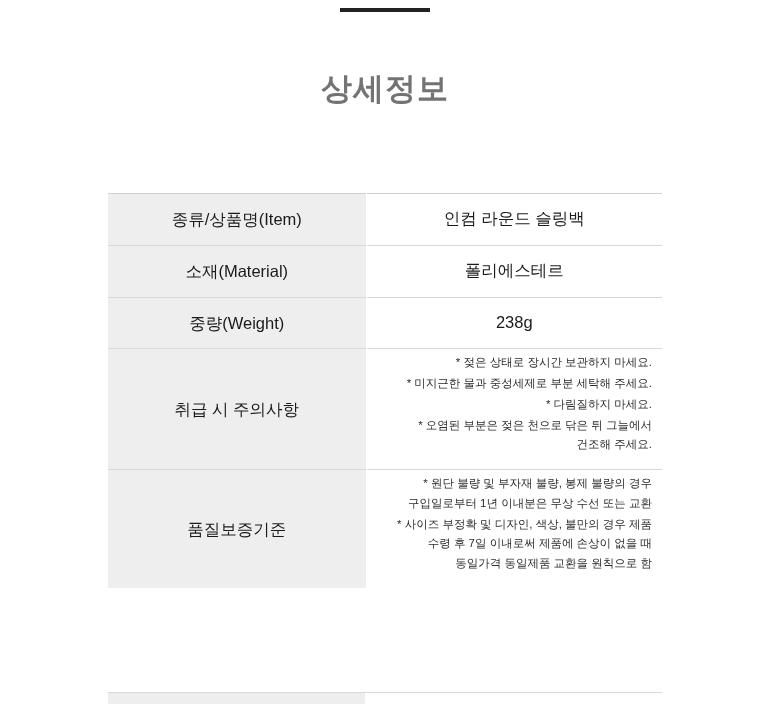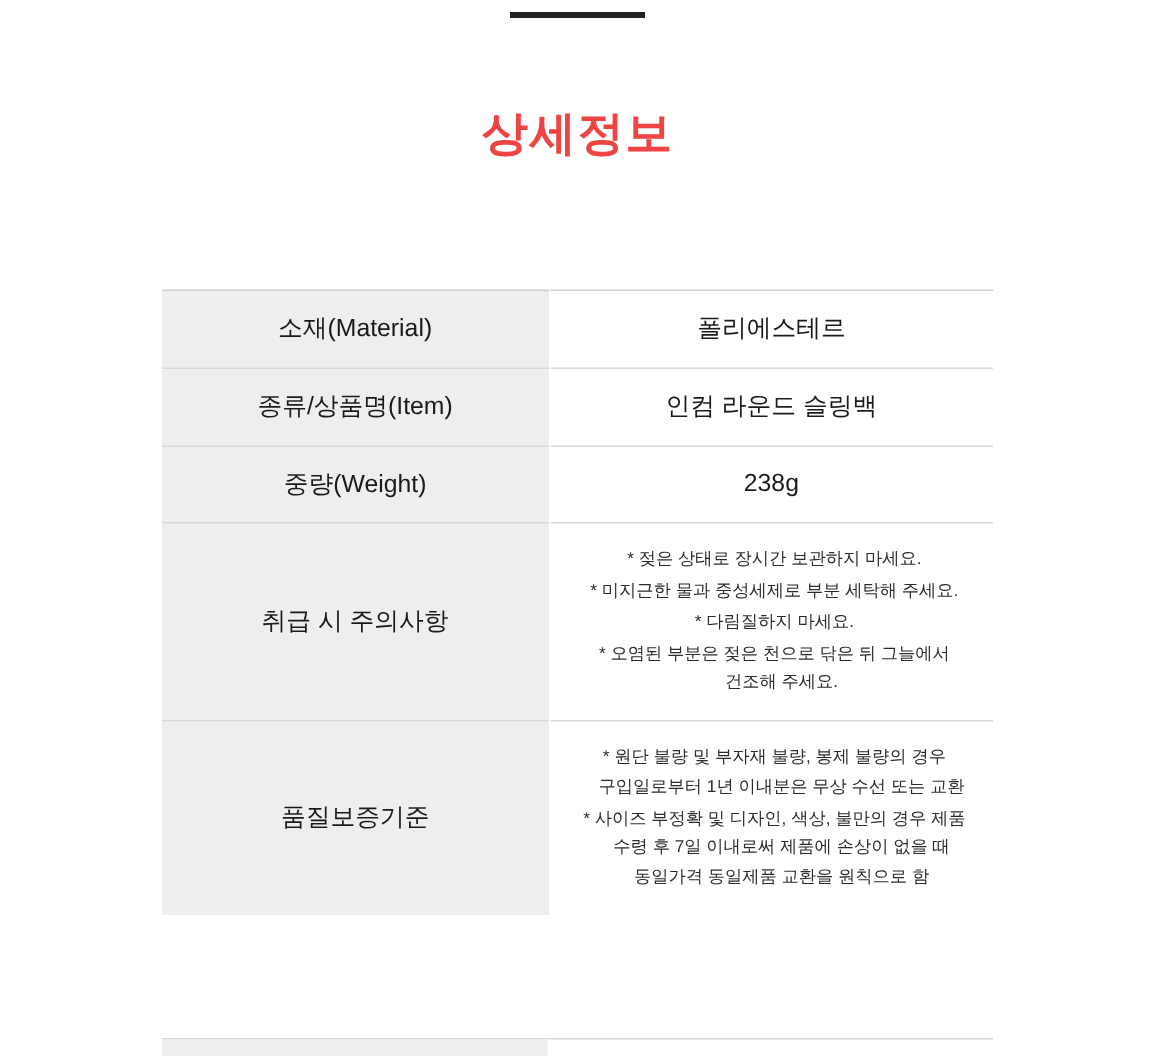--- a/index.html
+++ b/index.html
@@ -26,21 +26,21 @@
   }
   .page-title {
     position: absolute;
     top: 68px;
     left: 0;
     width: 100%;
     text-align: center;
     font-size: 31px;
     font-weight: bold;
     letter-spacing: 1px;
-    color: #ef4444;
+    color: #737373;
   }
   .spec-table {
     position: absolute;
     top: 193px;
     left: 108px;
     width: 554px;
     border-collapse: collapse;
     table-layout: fixed;
   }
   .spec-table tr {
@@ -65,22 +65,22 @@
   }
   td.value-cell {
     width: 296px;
     background: #ffffff;
     text-align: center;
     font-size: 16.5px;
     color: #1a1a1a;
     padding: 13px 10px;
   }
   td.value-cell.notes {
-    text-align: center;
-    padding: 15px 10px 14px 14px;
+    text-align: right;
+    padding: 4px 10px 14px 14px;
     font-size: 11.5px;
     line-height: 1.72;
     color: #2b2b2b;
     margin-top: 21px;
   }
   .note-line { white-space: pre-wrap; }
   .note-line + .note-line { margin-top: 1px; }
   .tall-label { font-size: 16.5px; }
   .footer-strip {
     position: absolute;
@@ -104,27 +104,27 @@
 <div class="page">
 
   <div class="top-rule"></div>
 
   <div class="page-title">상세정보</div>
 
   <table class="spec-table">
     <tbody>
 
       <tr>
-        <td class="label-cell">소재(Material)</td>
-        <td class="value-cell">폴리에스테르</td>
+        <td class="label-cell">종류/상품명(Item)</td>
+        <td class="value-cell">인컴 라운드 슬링백</td>
       </tr>
 
       <tr>
-        <td class="label-cell">종류/상품명(Item)</td>
-        <td class="value-cell">인컴 라운드 슬링백</td>
+        <td class="label-cell">소재(Material)</td>
+        <td class="value-cell">폴리에스테르</td>
       </tr>
 
 
 
       <tr>
         <td class="label-cell">중량(Weight)</td>
         <td class="value-cell">238g</td>
       </tr>
 
 

